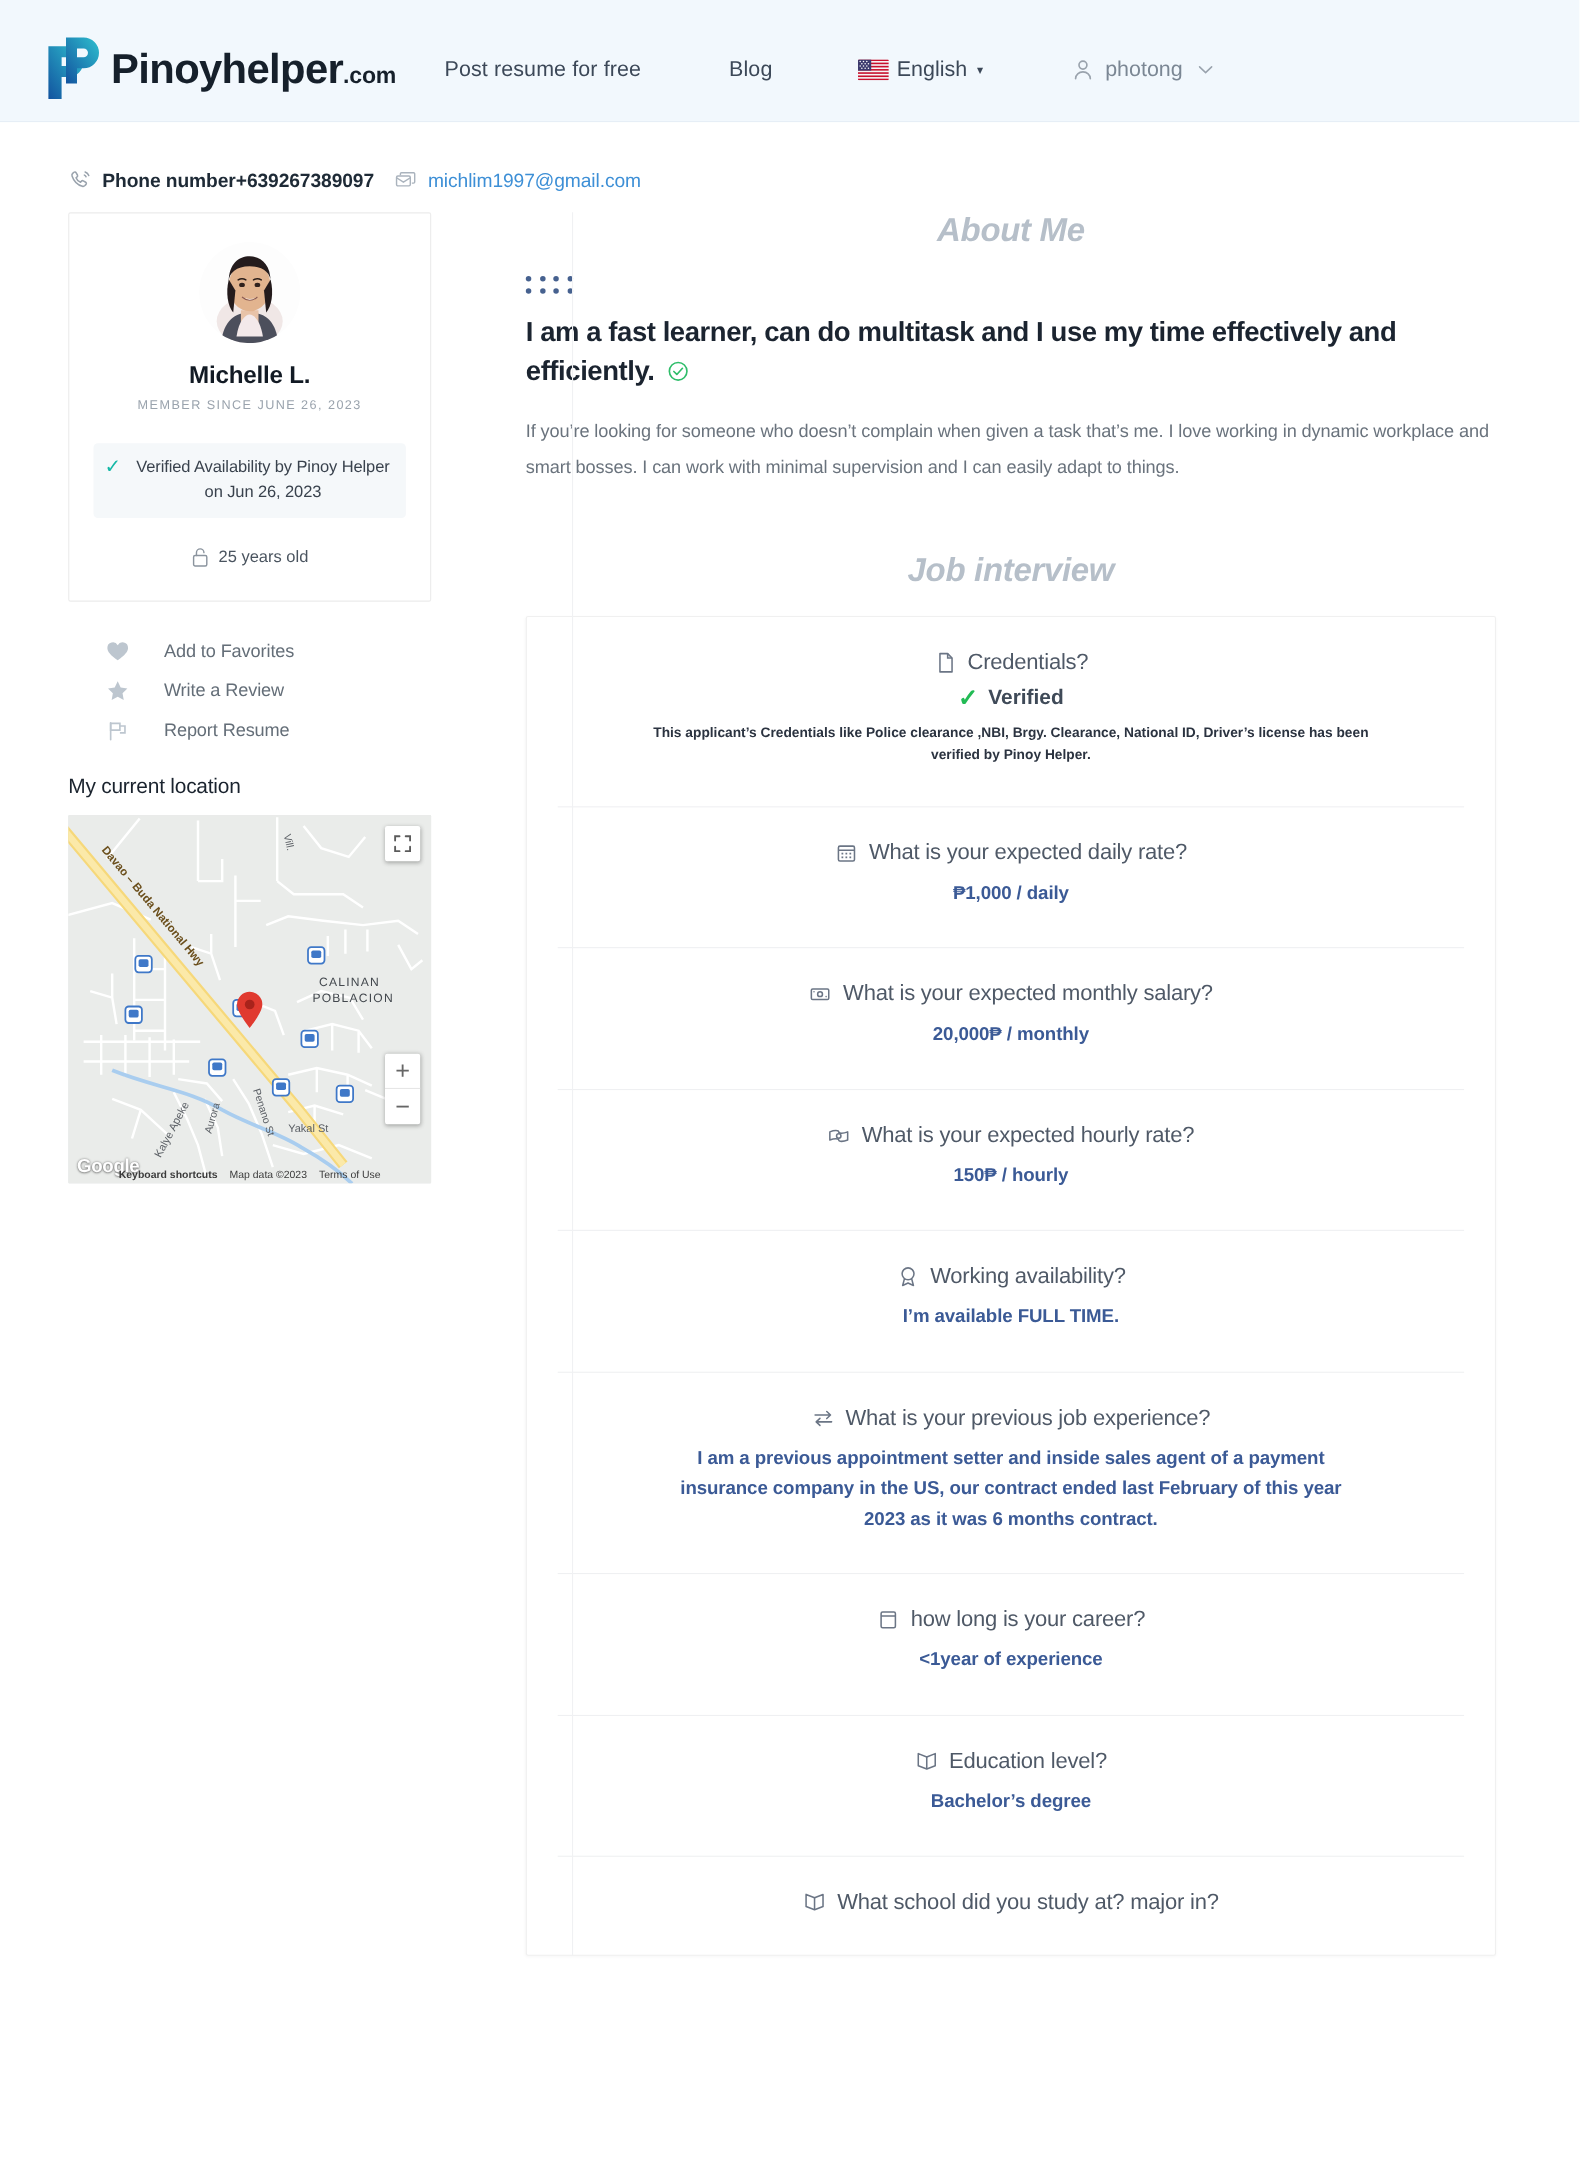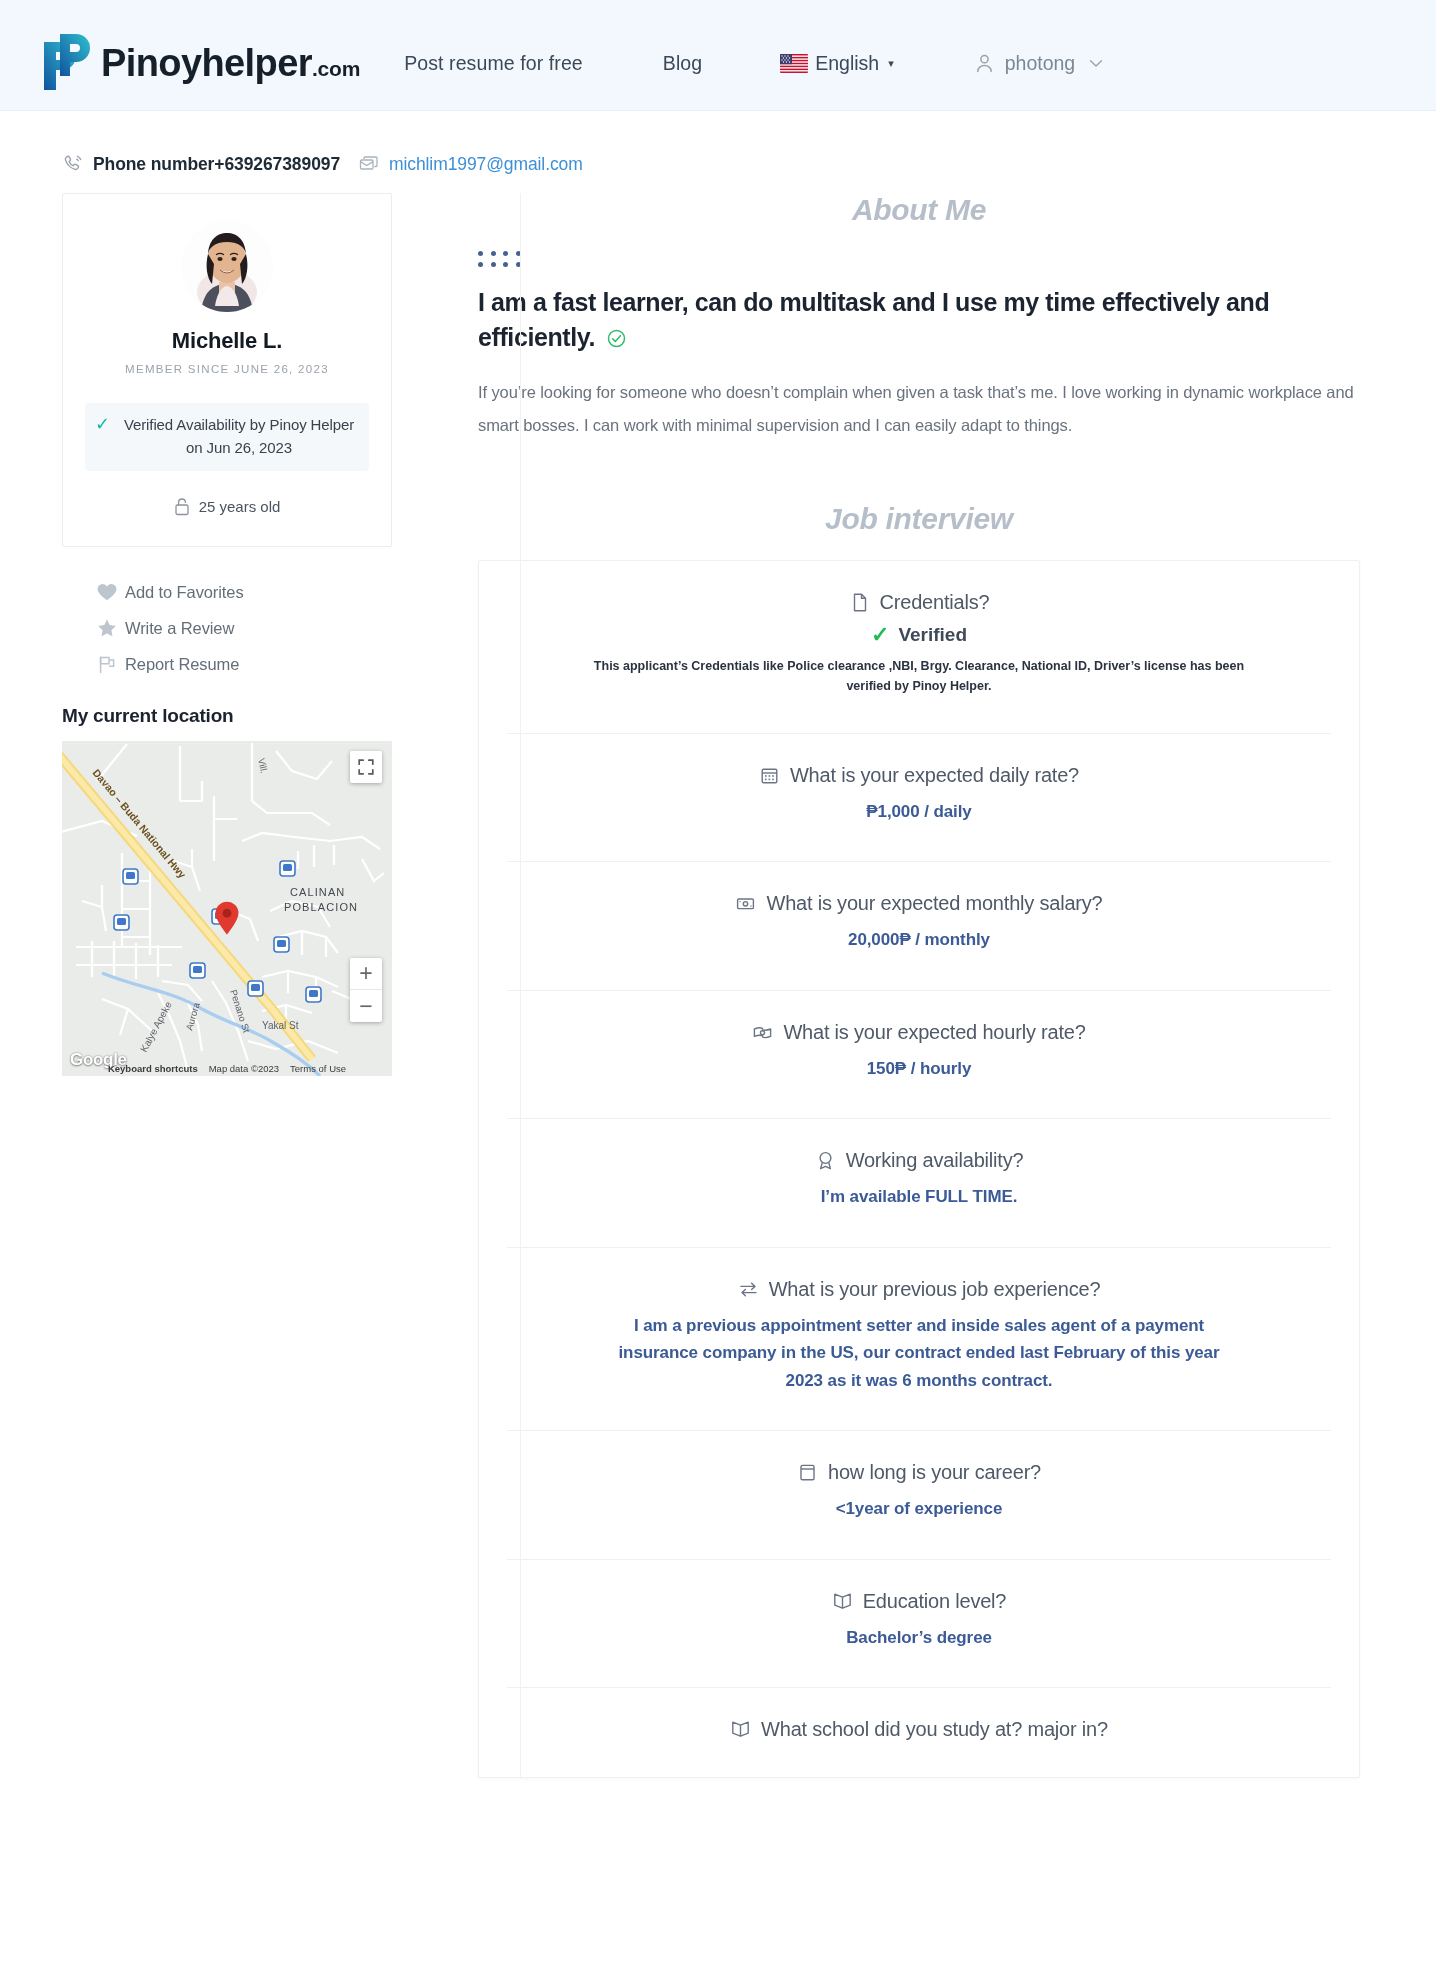--- a/index.html
+++ b/index.html
@@ -136,29 +136,29 @@
   }
   .age-row {
     display: flex; align-items: center; justify-content: center; gap: 9px;
   }
   .lock-icon { width: 16px; height: 19px; display: block; flex: none; }
   .age-text { font-size: 15px; color: #4a545f; }
 
   
   .actions { margin: 34px 0 0 0; padding-left: 34px; }
   .action-row {
-    display: flex; align-items: center; gap: 7px;
+    display: flex; align-items: center; gap: 31px;
     margin-bottom: 14px; cursor: pointer;
   }
   .action-icon { width: 22px; height: 22px; display: block; flex: none; }
   .action-label { font-size: 16.5px; color: #646e78; letter-spacing: -0.1px; }
 
   
   .map-title {
-    font-size: 19px; font-weight: 700; color: #1a232e;
+    font-size: 19px; font-weight: 400; color: #1a232e;
     margin: 30px 0 14px 0; letter-spacing: -0.2px;
   }
   .map-box {
     width: 330px; height: 335px;
     position: relative; overflow: hidden;
     background: #e9eceb;
     border-radius: 1px;
   }
   .map-box svg.mapbase { position: absolute; inset: 0; width: 330px; height: 335px; }
   .map-fullscreen {

